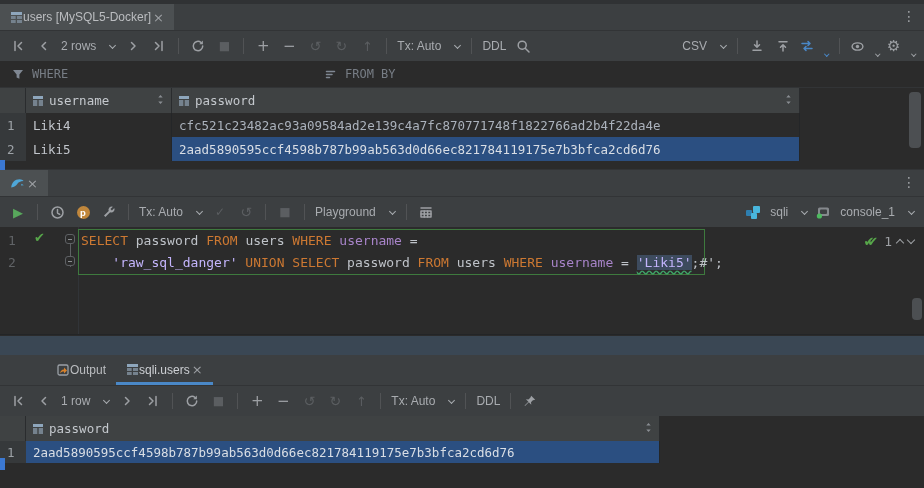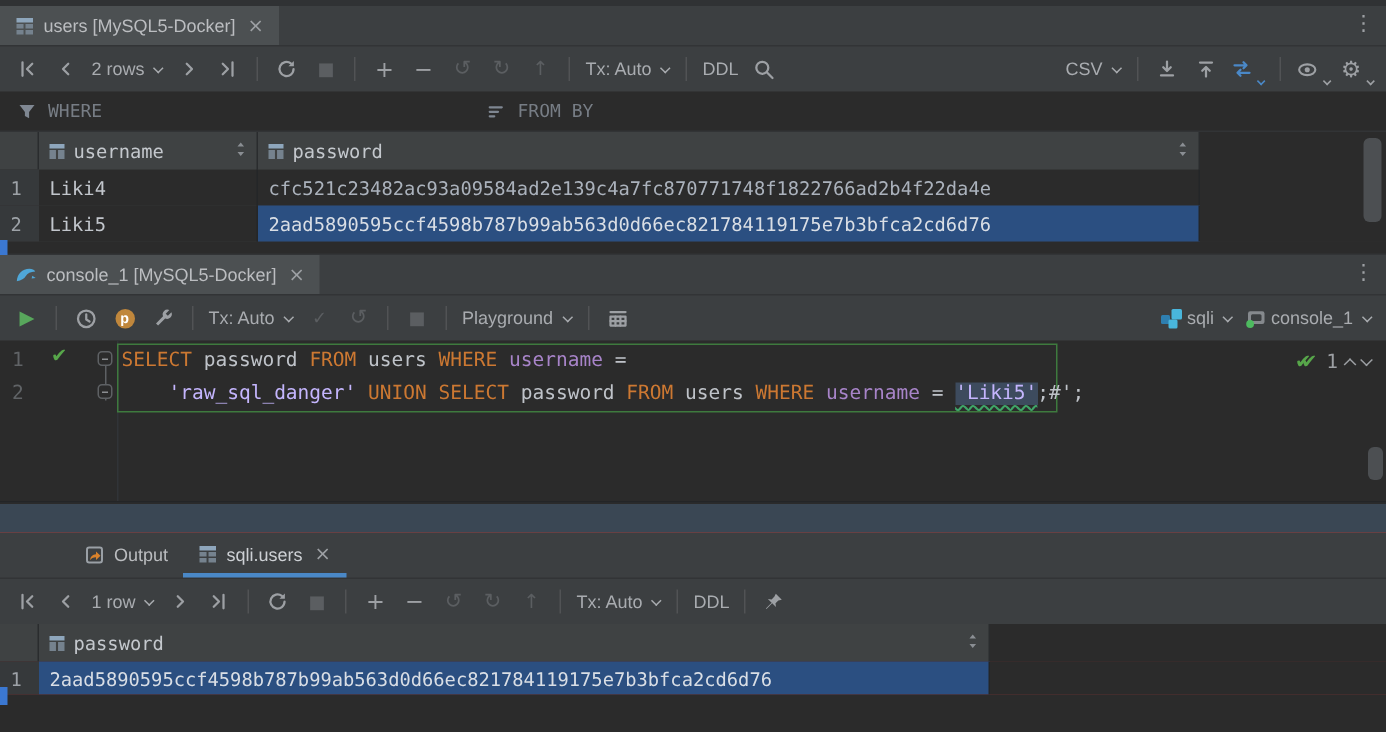--- a/index.html
+++ b/index.html
@@ -6,26 +6,26 @@
   html,body { background:#2B2B2B; }
   .app {
     width:924px; height:488px; background:#3C3F41; overflow:hidden;
     font-family:"Liberation Sans", sans-serif; font-size:12px; color:#BBBDC0;
     display:flex; flex-direction:column; position:relative;
   }
   .glyph { font-family:"DejaVu Sans", sans-serif; }
 
   
   .tabbar { display:flex; align-items:flex-end; background:#3C3F41; border-bottom:1px solid #323436; position:relative; }
-  .tab { display:flex; align-items:center; gap:6px; padding:0 10px; height:26px; cursor:default; }
+  .tab { display:flex; align-items:center; padding:0 10px; height:26px; cursor:default; }
   .tab.raised { background:#4C5052; }
   .tab .close { color:#9DA0A4; font-size:13px; margin-left:2px; }
   .kebab { position:absolute; right:8px; top:4px; color:#9DA0A4; font-size:14px; letter-spacing:0; }
   .toolbar { display:flex; align-items:center; height:30px; padding:0 6px; gap:2px; background:#3C3F41; }
-  .tbtn { display:flex; align-items:center; justify-content:center; min-width:24px; height:24px; border-radius:3px; color:#9DA0A4; gap:3px; padding:0 3px; }
+  .tbtn { display:flex; align-items:center; justify-content:center; min-width:24px; height:24px; border-radius:3px; color:#9DA0A4; gap:10px; padding:0 3px; }
   .tbtn.dis { color:#5B5E61; }
   .tbtn.lbl { color:#A9ACB0; }
   .sep { width:1px; height:16px; background:#515355; margin:0 5px; }
   .chev { display:inline-block; width:5px; height:5px; border-right:1.4px solid currentColor; border-bottom:1.4px solid currentColor; transform:rotate(45deg); margin:-2px 1px 0 4px; }
   .chev.tiny { width:3.5px; height:3.5px; align-self:flex-end; margin:0 0 3px 1px; }
   svg.s { stroke:currentColor; fill:none; stroke-width:1.5; stroke-linecap:round; stroke-linejoin:round; }
   svg.f { fill:currentColor; stroke:none; }
 
   
   .grid-header { display:flex; height:25px; background:#2B2B2B; }
@@ -253,21 +253,20 @@
     <div class="vscroll" style="top:92px;height:56px"></div>
   </div>
 
   <div>
     <div class="tabbar">
       <div class="tab raised">
         <svg width="15" height="13" viewBox="0 0 15 13">
             <path fill="#4FA7D8" d="M1.2 10.5C1.6 5.5 4.8 2.2 9.6 2.2c1.9 0 3.2.7 3.9 1.8-3.1.1-5.2 1.2-6.4 3.2-.9 1.5-2.8 2.9-5.9 3.3z"></path>
             <path fill="#4FA7D8" d="M11.5 6.8l2.3 1.5-2.7.3z"></path>
           </svg>
-        <span>console_1 [MySQL5-Docker]</span>
         <span class="close glyph">×</span>
       </div>
       <span class="kebab glyph">⋮</span>
     </div>
 
     <div class="toolbar">
       <div class="tbtn" style="color:#58A75C;font-size:13px">
           <span class="glyph">▶</span>
         </div>
       <div class="sep"></div>

